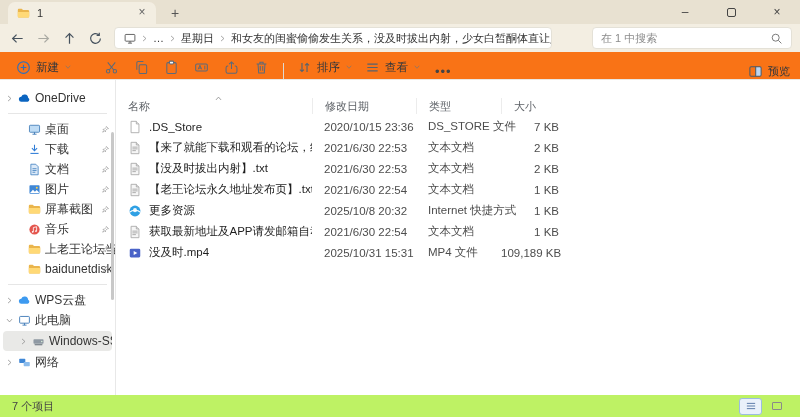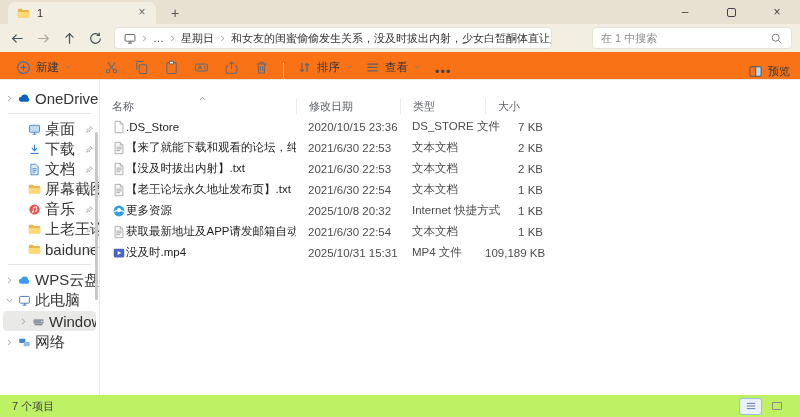--- a/index.html
+++ b/index.html
@@ -43,38 +43,38 @@
   .tbtn .dd { width:8px; height:8px; color:#777; }
   .iconbtn { width:30px; height:24px; display:flex; align-items:center; justify-content:center; border-radius:4px; }
   .iconbtn svg { width:15px; height:15px; color:#5b6a7a; }
   .tsep { width:1px; height:16px; background:#ddd9d2; margin:0 7px; }
   .tool-right { margin-left:auto; display:flex; align-items:center; gap:5px; color:#33373c; font-size:11px; }
   .tool-right svg { width:15px; height:15px; }
   .more { color:#444; font-size:13px; letter-spacing:1px; padding:0 8px; }
 
   
   .main { flex:1; display:flex; min-height:0; position:relative; }
-  .sidebar { width:100px; flex:0 0 auto; border-right:1px solid #e8e8e8; position:relative; padding-top:8px; font-size:15px; color:#333; }
+  .sidebar { width:116px; flex:0 0 auto; border-right:1px solid #e8e8e8; position:relative; padding-top:8px; font-size:12px; color:#333; }
   .side-item { height:20px; display:flex; align-items:center; gap:4px; padding-left:28px; position:relative; white-space:nowrap; overflow:hidden; }
   .side-item.toplevel { padding-left:5px; }
   .side-item .chev { width:9px; height:9px; color:#8a8a8a; flex:0 0 auto; }
   .side-item .sic { width:13px; height:13px; flex:0 0 auto; }
   .side-item .pin { position:absolute; right:5px; width:9px; height:9px; color:#8a8a8a; background:inherit; }
   .side-item .lbl { overflow:hidden; white-space:nowrap; }
   .side-divider { height:1px; background:#e6e6e6; margin:5px 8px; }
   .side-item.drive { padding-left:16px; margin:1px 3px; background:#e9e9e7; border-radius:4px; height:20px; }
   .side-scroll { position:absolute; top:52px; right:1px; width:3px; height:168px; background:#c8c8c8; border-radius:2px; }
 
   .filearea { flex:1; position:relative; font-size:11.5px; }
   .lrow { display:grid; grid-template-columns:196px 104px 85px 70px; height:21px; align-items:center; }
   .lheader { display:grid; grid-template-columns:196px 104px 85px 70px; height:20px; align-items:center; color:#5f6368; font-size:11px; margin-top:16px; }
   .lheader .hcell { padding-left:12px; position:relative; height:16px; line-height:16px; }
   .lheader .hcell.b { border-left:1px solid #ececec; }
   .lheader .caret { position:absolute; top:-4px; left:50%; width:9px; height:9px; color:#888; }
-  .ncell { display:flex; align-items:center; padding-left:12px; overflow:hidden; white-space:nowrap; color:#1f1f1f; }
+  .ncell { display:flex; align-items:center; gap:7px; padding-left:12px; overflow:hidden; white-space:nowrap; color:#1f1f1f; }
   .ncell .fic { width:14px; height:14px; flex:0 0 auto; }
   .dcell,.tcell { color:#4d4d4d; padding-left:12px; white-space:nowrap; }
   .scell { color:#4d4d4d; text-align:right; padding-right:12px; white-space:nowrap; }
 
   
   .statusbar { height:22px; flex:0 0 auto; display:flex; align-items:center; padding:0 12px; font-size:11px; color:#444; background:#bef264; }
   .toggles { margin-left:auto; display:flex; gap:3px; }
   .vt { width:23px; height:17px; display:flex; align-items:center; justify-content:center; border:1px solid transparent; border-radius:3px; }
   .vt.sel { background:#eaf1fa; border-color:#9cbce0; }
   .vt svg { width:12px; height:12px; color:#5a7aa8; }
@@ -400,20 +400,29 @@
         <svg class="sic">
             <use href="#s-docs"></use>
           </svg>
         <span class="lbl">文档</span>
         <svg class="pin">
             <use href="#s-pin"></use>
           </svg>
       </div>
       <div class="side-item">
         <svg class="sic">
+            <use href="#s-pics"></use>
+          </svg>
+        <span class="lbl">图片</span>
+        <svg class="pin">
+            <use href="#s-pin"></use>
+          </svg>
+      </div>
+      <div class="side-item">
+        <svg class="sic">
             <use href="#s-folder"></use>
           </svg>
         <span class="lbl">屏幕截图</span>
         <svg class="pin">
             <use href="#s-pin"></use>
           </svg>
       </div>
       <div class="side-item">
         <svg class="sic">
             <use href="#s-music"></use>

